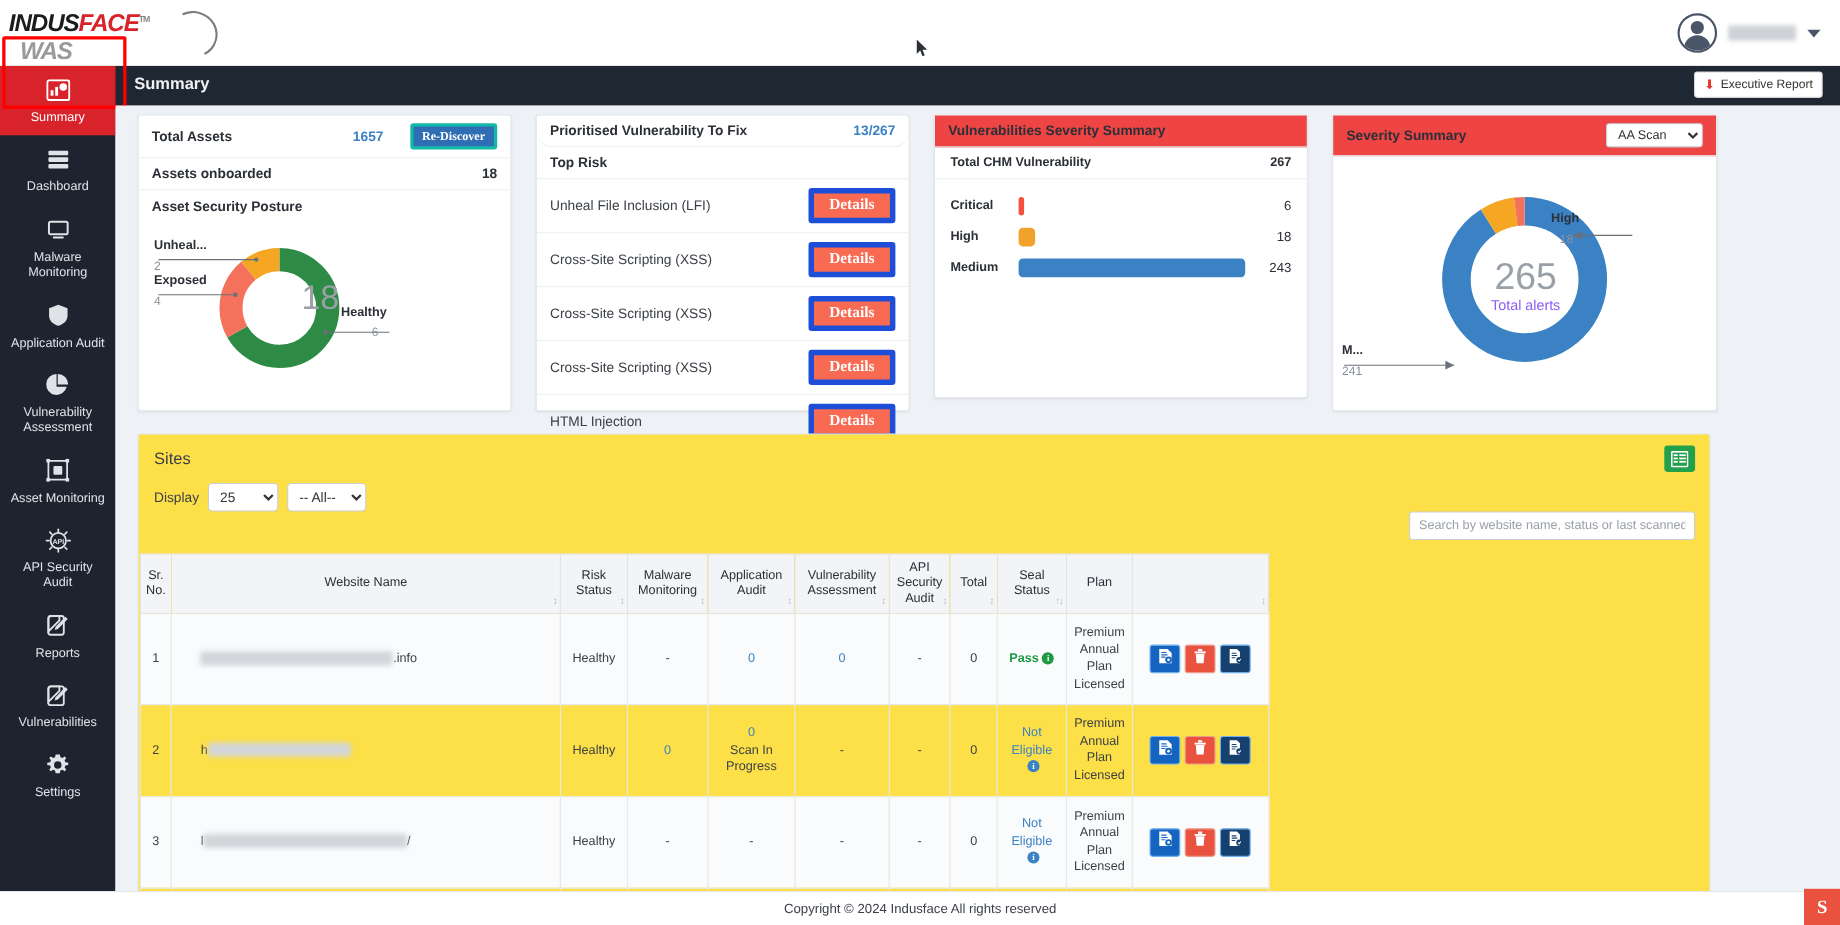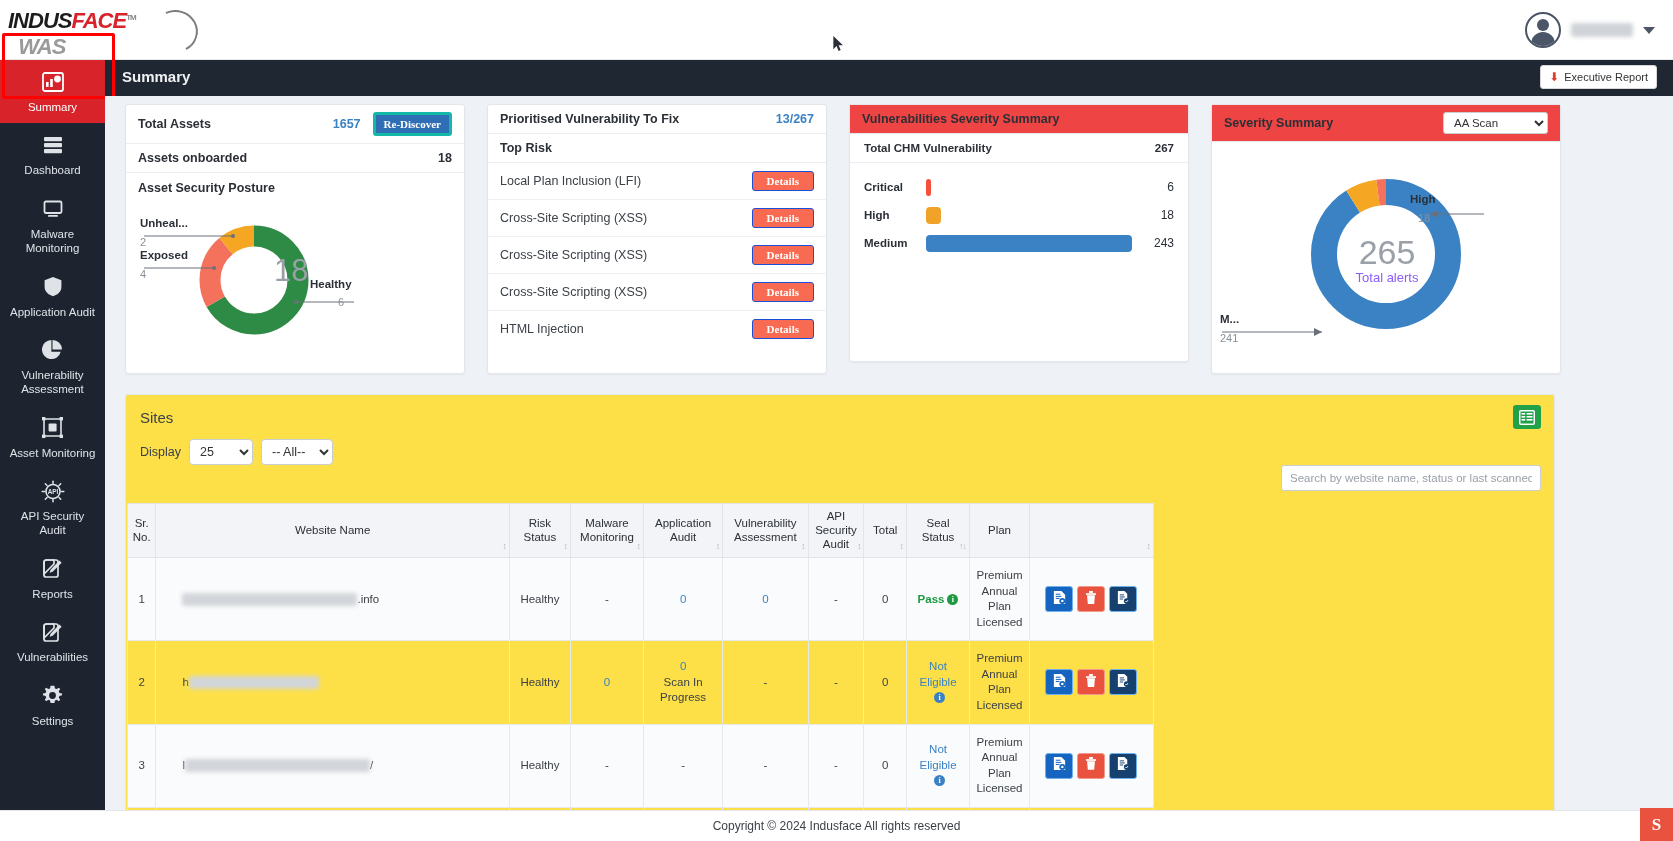--- a/index.html
+++ b/index.html
@@ -111,22 +111,22 @@
   .c2 { width: 340px; height: 270px; }
   .c2-badge { color: #3b82c4; font-weight: bold; }
   .c2-top { padding: 7px 12px; font-size: 12.5px; font-weight: bold; color:#2b2f36; border-bottom: 1px solid #eceef1;}
   .c2-item {
     display:flex; align-items:center; justify-content: space-between;
     padding: 8px 12px; border-bottom: 1px solid #eef0f2;
     font-size: 12.5px; color: #3c4148;
   }
   .c2-item:last-child { border-bottom: none; }
   .details-btn {
-    background: #f96a52; color: #fff; border: 1px solid #1d4ed8; border-radius: 3px;
-    font-size: 11px; font-weight: bold; padding: 3px 14px; cursor: pointer;
+    background: #f96a52; color: #fff; border: 5px solid #1d4ed8; border-radius: 3px;
+    font-size: 14px; font-weight: bold; padding: 3px 14px; cursor: pointer;
     font-family: "Liberation Serif", serif;
   }
 
   
   .c3 { width: 340px; height: 258px; }
   .c3-total {
     display:flex; align-items:center; justify-content: space-between;
     padding: 8px 14px; font-size: 11.5px; font-weight: bold; color:#2b2f36;
     border-bottom: 1px solid #eceef1;
   }
@@ -134,21 +134,21 @@
   .c3-line { display: flex; align-items: center; height: 28px; font-size: 11.5px; font-weight: bold; color:#2b2f36; }
   .c3-label { width: 62px; flex: none; }
   .c3-track { flex: 1; height: 28px; display:flex; align-items:center; }
   .c3-bar { height: 17px; border-radius: 4px; }
   .c3-num { width: 36px; flex:none; text-align:right; font-weight: normal; font-size: 12px; color:#2b2f36; }
 
   
   .c4 { width: 350px; height: 270px; }
   .scan-select {
     font-size: 11.5px; padding: 3px 6px; border: 1px solid #c9ced4; border-radius: 3px;
-    background:#fff; color:#333; width: 105px; font-family:"Liberation Sans", sans-serif;
+    background:#fff; color:#333; width: 88px; font-family:"Liberation Sans", sans-serif;
   }
   .donut-wrap4 { position: relative; width: 350px; height: 224px; }
 
   .lbl { position: absolute; font-size: 11.5px; font-weight: bold; color: #2b2f36; white-space: nowrap; }
   .lbl-v { position: absolute; font-size: 11px; color: #8a9099; }
 
   
   .sites {
     position: absolute; left: 20px; top: 298px; width: 1430px; height: 440px;
     background: #fde047; border: 1px solid #e3e6ea; border-radius: 3px;
@@ -365,21 +365,21 @@
   </div>
 <div class="active-ring"></div>
 
 <div class="main">
 
   <div class="cards-row">
 
     <div class="card c1">
       <div class="c1-row">
         <span>Total Assets</span>
-        <span style="display:flex;align-items:center;gap:12px;justify-content:flex-end;">
+        <span style="display:flex;align-items:center;gap:24px;justify-content:flex-end;">
           <span class="c1-val">1657</span>
           <button class="rediscover-btn">Re-Discover</button>
         </span>
       </div>
       <div class="c1-row">
         <span>Assets onboarded</span>
         <span class="c1-val dark">18</span>
       </div>
       <div class="c1-sub">Asset Security Posture</div>
 
@@ -403,28 +403,28 @@
         <div class="lbl-v" style="left:14px; top:41px;" id="d1v0">2</div>
         <div class="lbl" style="left:14px; top:54px;" id="d1l1">Exposed</div>
         <div class="lbl-v" style="left:14px; top:73px;" id="d1v1">4</div>
         <div class="lbl" style="left:184px; top:83px;" id="d1l2">Healthy</div>
         <div class="lbl-v" style="left:212px; top:101px;" id="d1v2">6</div>
         <div style="position:absolute;left:148px;top:58px;font-size:31px;color:#9aa0a8;" id="d1center">18</div>
       </div>
     </div>
 
     <div class="card c2">
-      <div class="c2-top" style="display:flex;justify-content:space-between;">
+      <div class="c2-top" style="display:flex;justify-content:space-between;border-radius:14px;">
         <span>Prioritised Vulnerability To Fix</span>
         <span class="c2-badge">13/267</span>
       </div>
       <div class="c2-top">Top Risk</div>
       <div id="risk-list">
           <div class="c2-item">
-            <span>Local Plan Inclusion (LFI)</span>
+            <span>Unheal File Inclusion (LFI)</span>
             <button class="details-btn">Details</button>
           </div>
           <div class="c2-item">
             <span>Cross-Site Scripting (XSS)</span>
             <button class="details-btn">Details</button>
           </div>
           <div class="c2-item">
             <span>Cross-Site Scripting (XSS)</span>
             <button class="details-btn">Details</button>
           </div>

